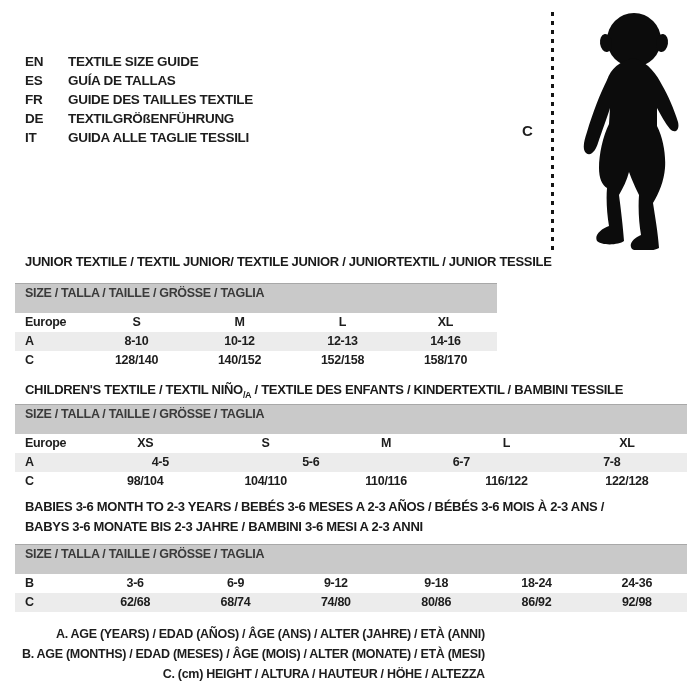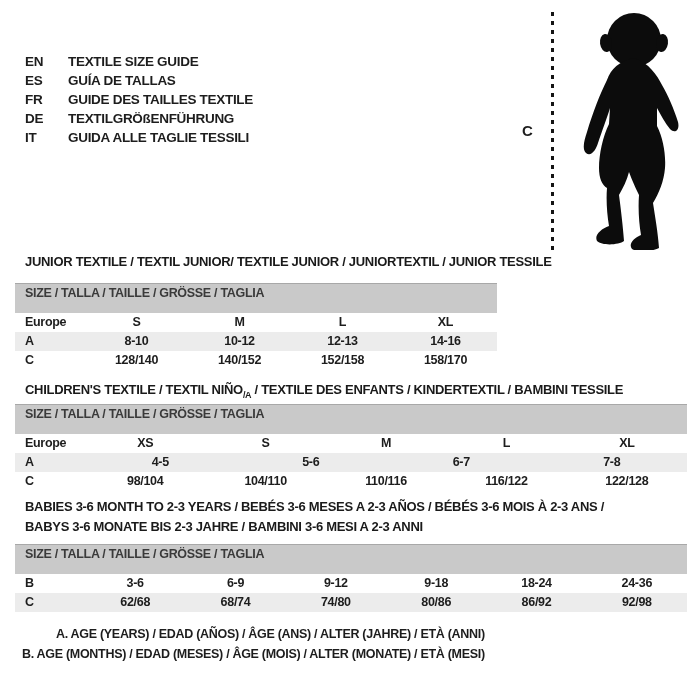--- a/index.html
+++ b/index.html
@@ -207,13 +207,14 @@
     <div class="cell">74/80</div>
     <div class="cell">80/86</div>
     <div class="cell">86/92</div>
     <div class="cell">92/98</div>
   </div>
 </div>
 
 <div class="legend">
   <div class="legend-line">A. AGE (YEARS) / EDAD (AÑOS) / ÂGE (ANS) / ALTER (JAHRE) / ETÀ (ANNI)</div>
   <div class="legend-line">B. AGE (MONTHS) / EDAD (MESES) / ÂGE (MOIS) / ALTER (MONATE) / ETÀ (MESI)</div>
+  <div class="legend-line">C. (cm) HEIGHT / ALTURA / HAUTEUR / HÖHE / ALTEZZA</div>
 </div>
 
 </body></html>

